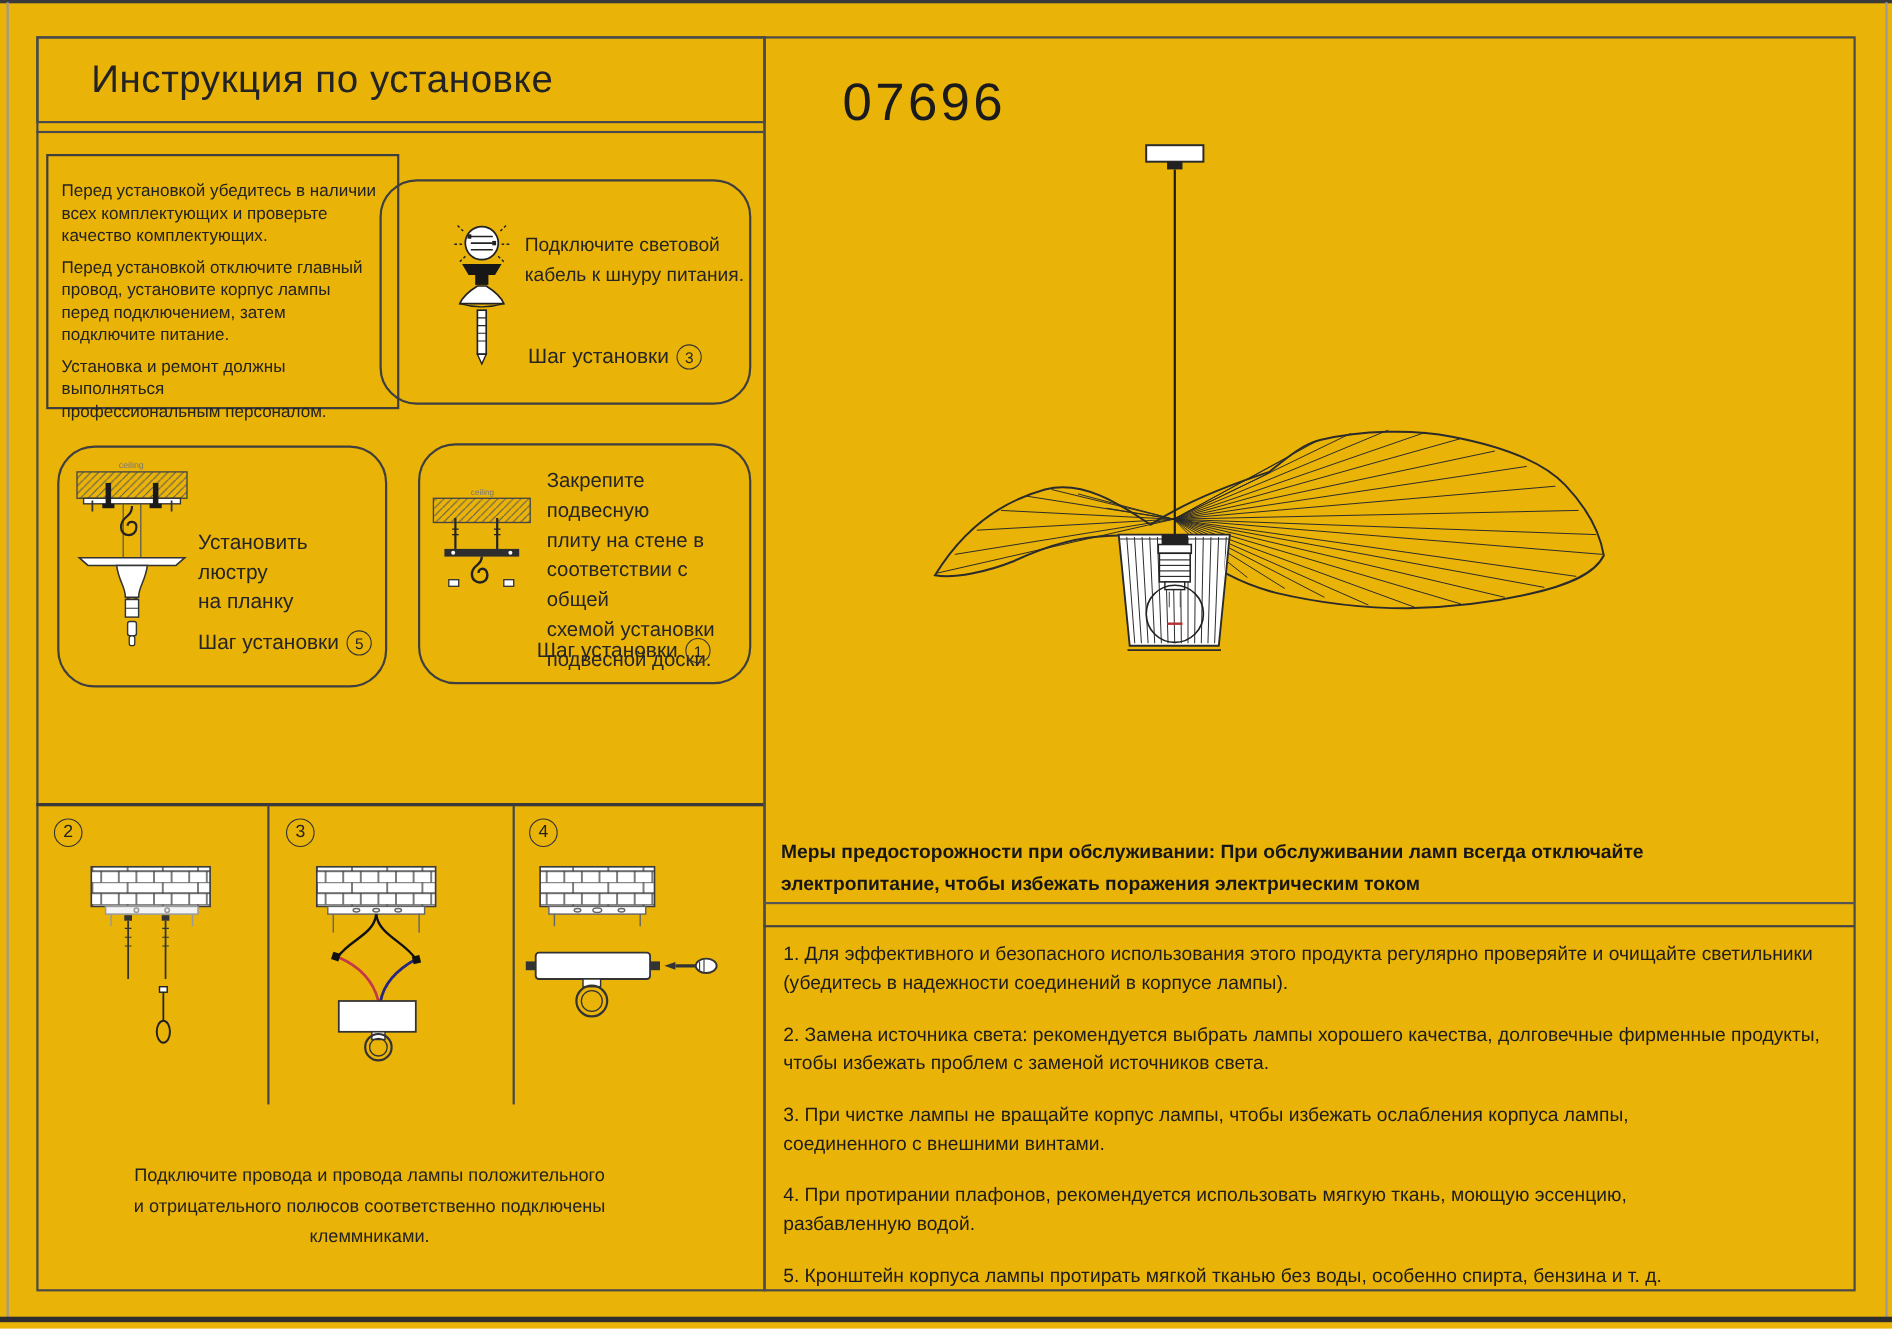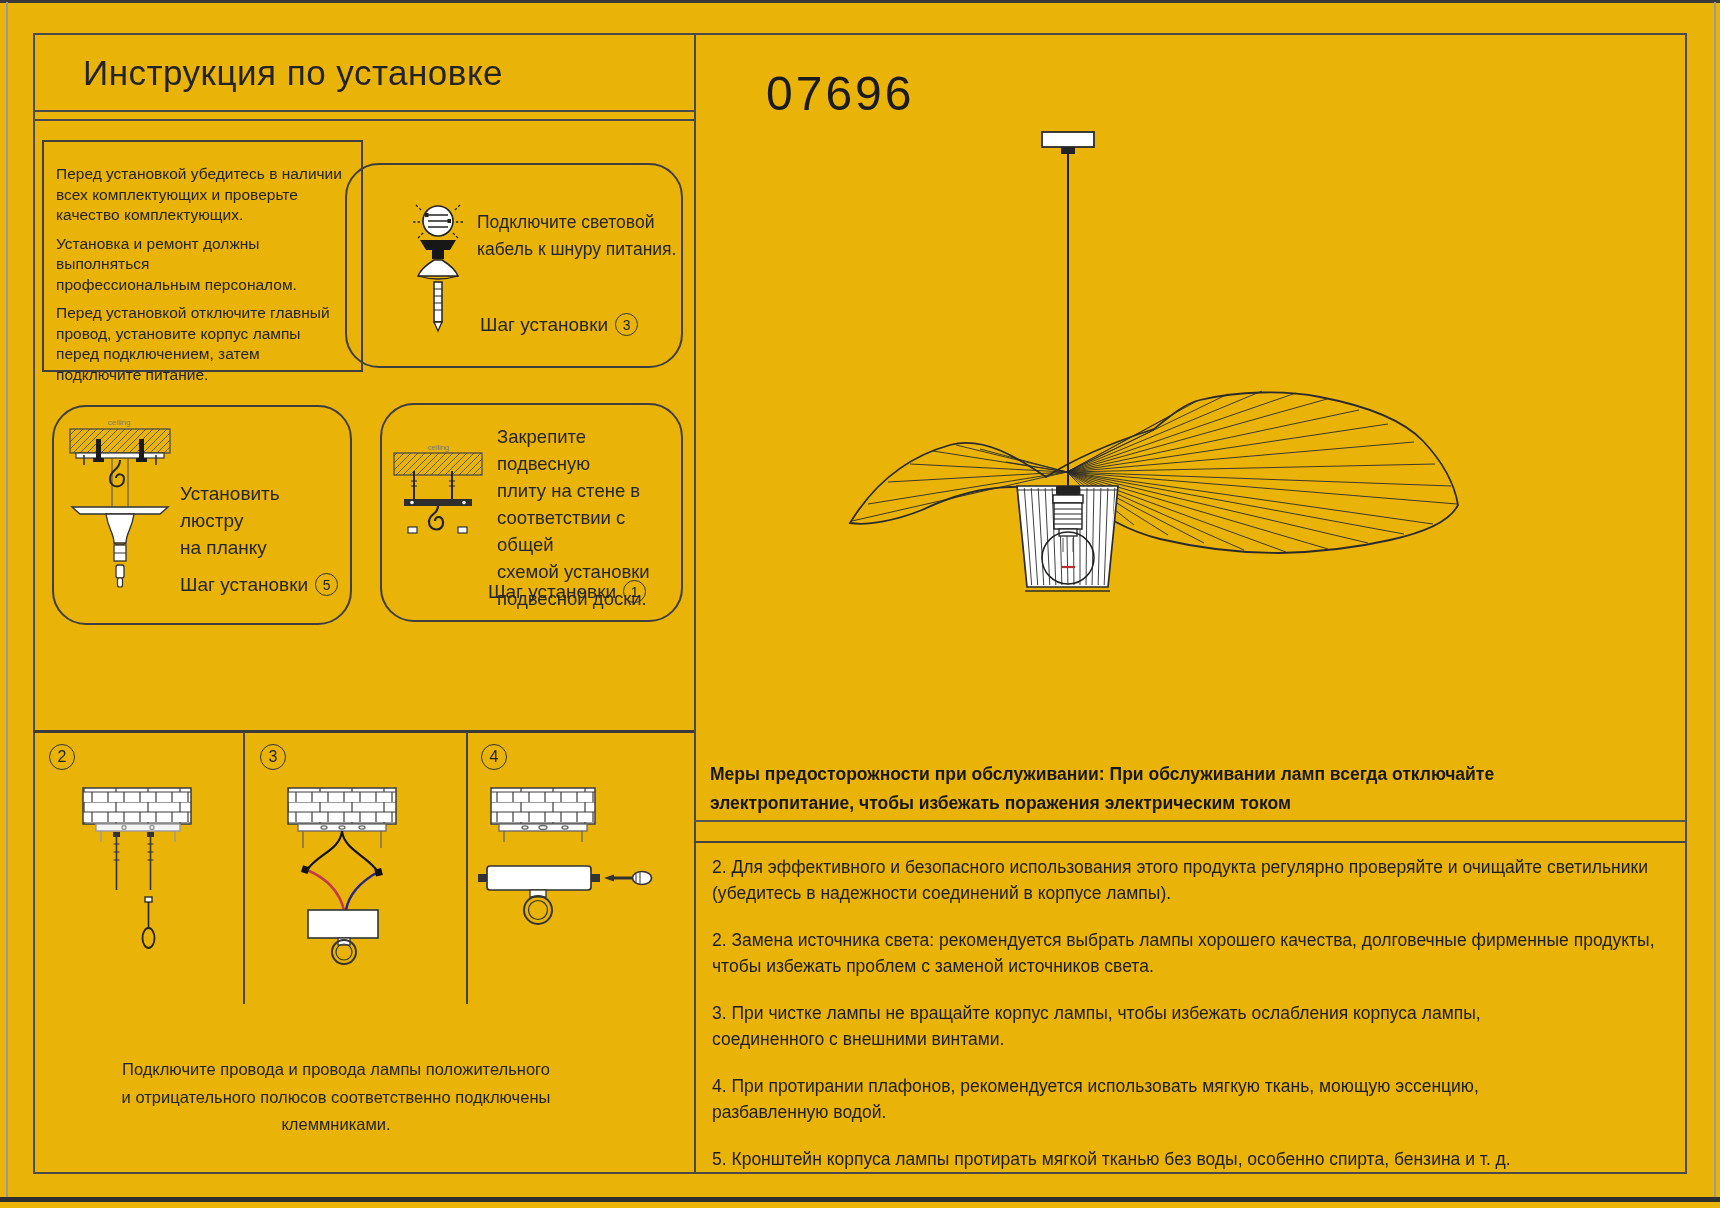--- a/index.html
+++ b/index.html
@@ -62,26 +62,26 @@
 
   <div class="abs title-box">
     <span class="page-title">Инструкция по установке</span>
   </div>
   <div class="abs title-underline"></div>
 
   <div class="abs warn-box">
     <p style="white-space:pre-line;">Перед установкой убедитесь в наличии
 всех комплектующих и проверьте
 качество комплектующих.</p>
-    <p style="white-space:pre-line;">Установка и ремонт должны выполняться
-профессиональным персоналом.</p>
     <p style="white-space:pre-line;">Перед установкой отключите главный
 провод, установите корпус лампы
 перед подключением, затем
 подключите питание.</p>
+    <p style="white-space:pre-line;">Установка и ремонт должны выполняться
+профессиональным персоналом.</p>
   </div>
 
   <div class="abs step-box step-connect-box">
     <svg class="abs" style="left:58px;top:34px;" width="66" height="138" viewBox="0 0 66 138">
       <g stroke="#222" fill="none" stroke-width="1.3" stroke-dasharray="2.5,2.2">
         <path d="M11,6 L17,12"></path>
           <path d="M55,6 L49,12"></path>
         <path d="M8,23 H15"></path>
           <path d="M58,23 H51"></path>
         <path d="M13,39 L19,33"></path>
@@ -409,21 +409,21 @@
       <line x1="291" y1="447" x2="305" y2="447" stroke="#b5312f" stroke-width="2.2"></line>
     </g>
   </svg>
 
   <div class="abs precaution">Меры предосторожности при обслуживании: При обслуживании ламп всегда отключайте
 электропитание, чтобы избежать поражения электрическим током</div>
   <div class="abs sep1"></div>
   <div class="abs sep2"></div>
 
   <div class="abs items">
-    <div class="item">2.  Для эффективного и безопасного использования этого продукта регулярно проверяйте и очищайте светильники
+    <div class="item">1.  Для эффективного и безопасного использования этого продукта регулярно проверяйте и очищайте светильники
 (убедитесь в надежности соединений в корпусе лампы).</div>
     <div class="item">2.  Замена источника света: рекомендуется выбрать лампы хорошего качества, долговечные фирменные продукты,
 чтобы избежать проблем с заменой источников света.</div>
     <div class="item">3.  При чистке лампы не вращайте корпус лампы, чтобы избежать ослабления корпуса лампы,
 соединенного с внешними винтами.</div>
     <div class="item">4.  При протирании плафонов, рекомендуется использовать мягкую ткань, моющую эссенцию,
 разбавленную водой.</div>
     <div class="item">5.  Кронштейн корпуса лампы протирать мягкой тканью без воды, особенно спирта, бензина и т. д.</div>
   </div>
 

